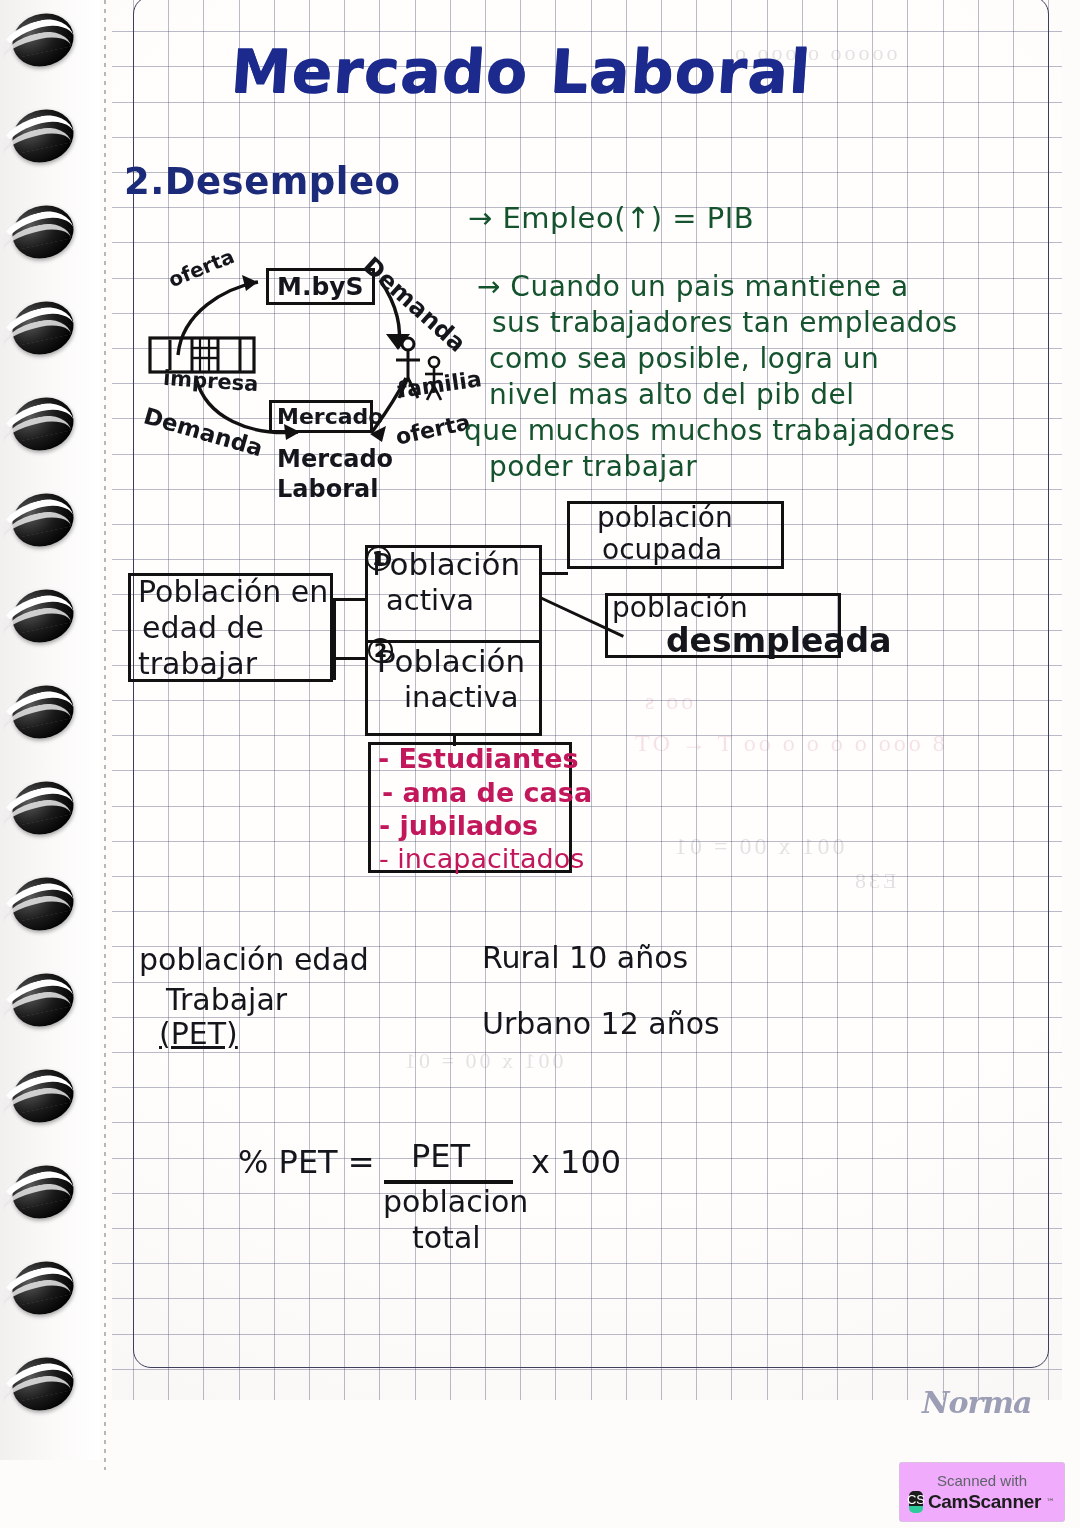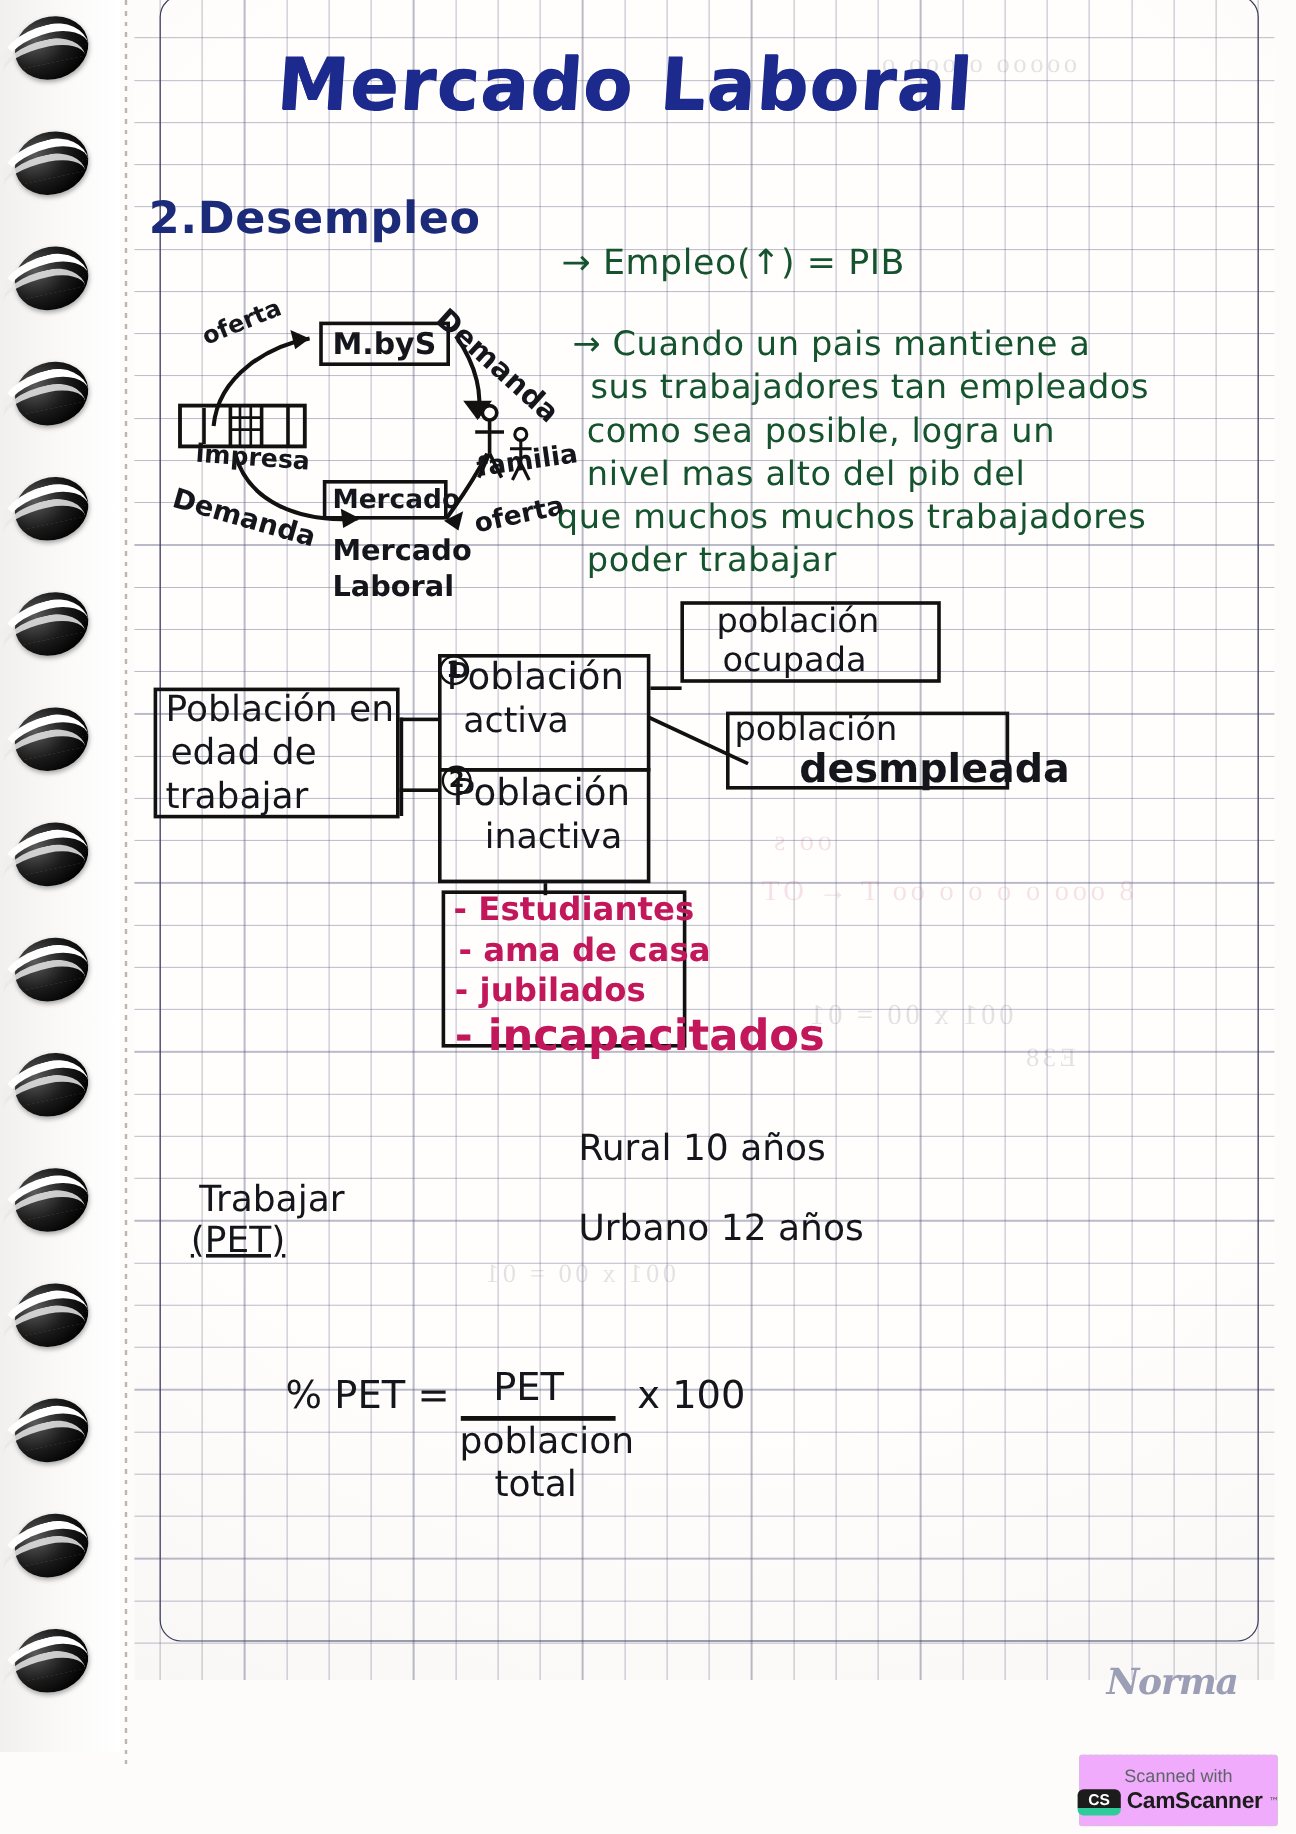--- a/index.html
+++ b/index.html
@@ -202,27 +202,27 @@
   }
   .cam-wm .cam-top {
     font-family: "Liberation Sans", sans-serif;
     font-size: 15px;
     color: #5f6368;
   }
   .cam-wm .cam-row {
     display: flex; align-items: center; gap: 5px;
   }
   .cam-logo {
-    width: 36px; height: 22px;
+    width: 14px; height: 22px;
     border-radius: 5px;
     background: linear-gradient(to bottom, #1c1c1c 0 70%, #2ecc9b 70% 100%);
     color: #fff;
     font-family: "Liberation Sans", sans-serif;
     font-size: 13px;
-    font-weight: 700;
+    font-weight: 400;
     display: flex; align-items: center; justify-content: center;
     line-height: 1;
     padding-bottom: 5px;
   }
   .cam-name {
     font-family: "Liberation Sans", sans-serif;
     font-size: 19px;
     font-weight: 700;
     color: #1c1c1c;
     letter-spacing: -.3px;
@@ -430,22 +430,23 @@
   <div class="hbox" style="left:605px; top:593px; width:236px; height:65px;"></div>
   <div class="hw" style="left:612px; top:593px; font-size:28px; font-weight:500;">población</div>
   <div class="hw" style="left:646px; top:624px; font-size:33px; font-weight:700;margin-left:20px;">desmpleada</div>
 
   <div class="connector conn-v" style="left:453px; top:736px; height:10px;"></div>
 
   <div class="hbox" style="left:368px; top:742px; width:204px; height:131px;"></div>
   <div class="hw ink-pink" style="left:378px; top:745px; font-size:27px; font-weight:600;">- Estudiantes</div>
   <div class="hw ink-pink" style="left:382px; top:779px; font-size:27px; font-weight:600;">- ama de casa</div>
   <div class="hw ink-pink" style="left:379px; top:812px; font-size:27px; font-weight:600;">- jubilados</div>
-  <div class="hw ink-pink" style="left:379px; top:845px; font-size:36px; font-weight:700;">- incapacitados</div>
-
+  <div class="hw ink-pink" style="left:379px; top:845px; font-size:27px; font-weight:400;">- incapacitados</div>
+
+  <div class="hw" style="left:139px; top:944px; font-size:30px; font-weight:500;">población edad</div>
   <div class="hw" style="left:166px; top:984px; font-size:30px; font-weight:500;">Trabajar</div>
   <div class="hw" style="left:159px; top:1018px; font-size:30px; font-weight:500;text-decoration:underline;">(PET)</div>
 
   <div class="hw" style="left:482px; top:942px; font-size:30px; font-weight:500;">Rural 10 años</div>
   <div class="hw" style="left:482px; top:1008px; font-size:30px; font-weight:500;">Urbano 12 años</div>
 
   <div class="hw" style="left:238px; top:1146px; font-size:32px; font-weight:500;">% PET =</div>
   <div class="hw" style="left:411px; top:1140px; font-size:32px; font-weight:500;">PET</div>
   <div class="frac-bar" style="left:384px; top:1180px; width:129px;"></div>
   <div class="hw" style="left:383px; top:1186px; font-size:30px; font-weight:500;">poblacion</div>

